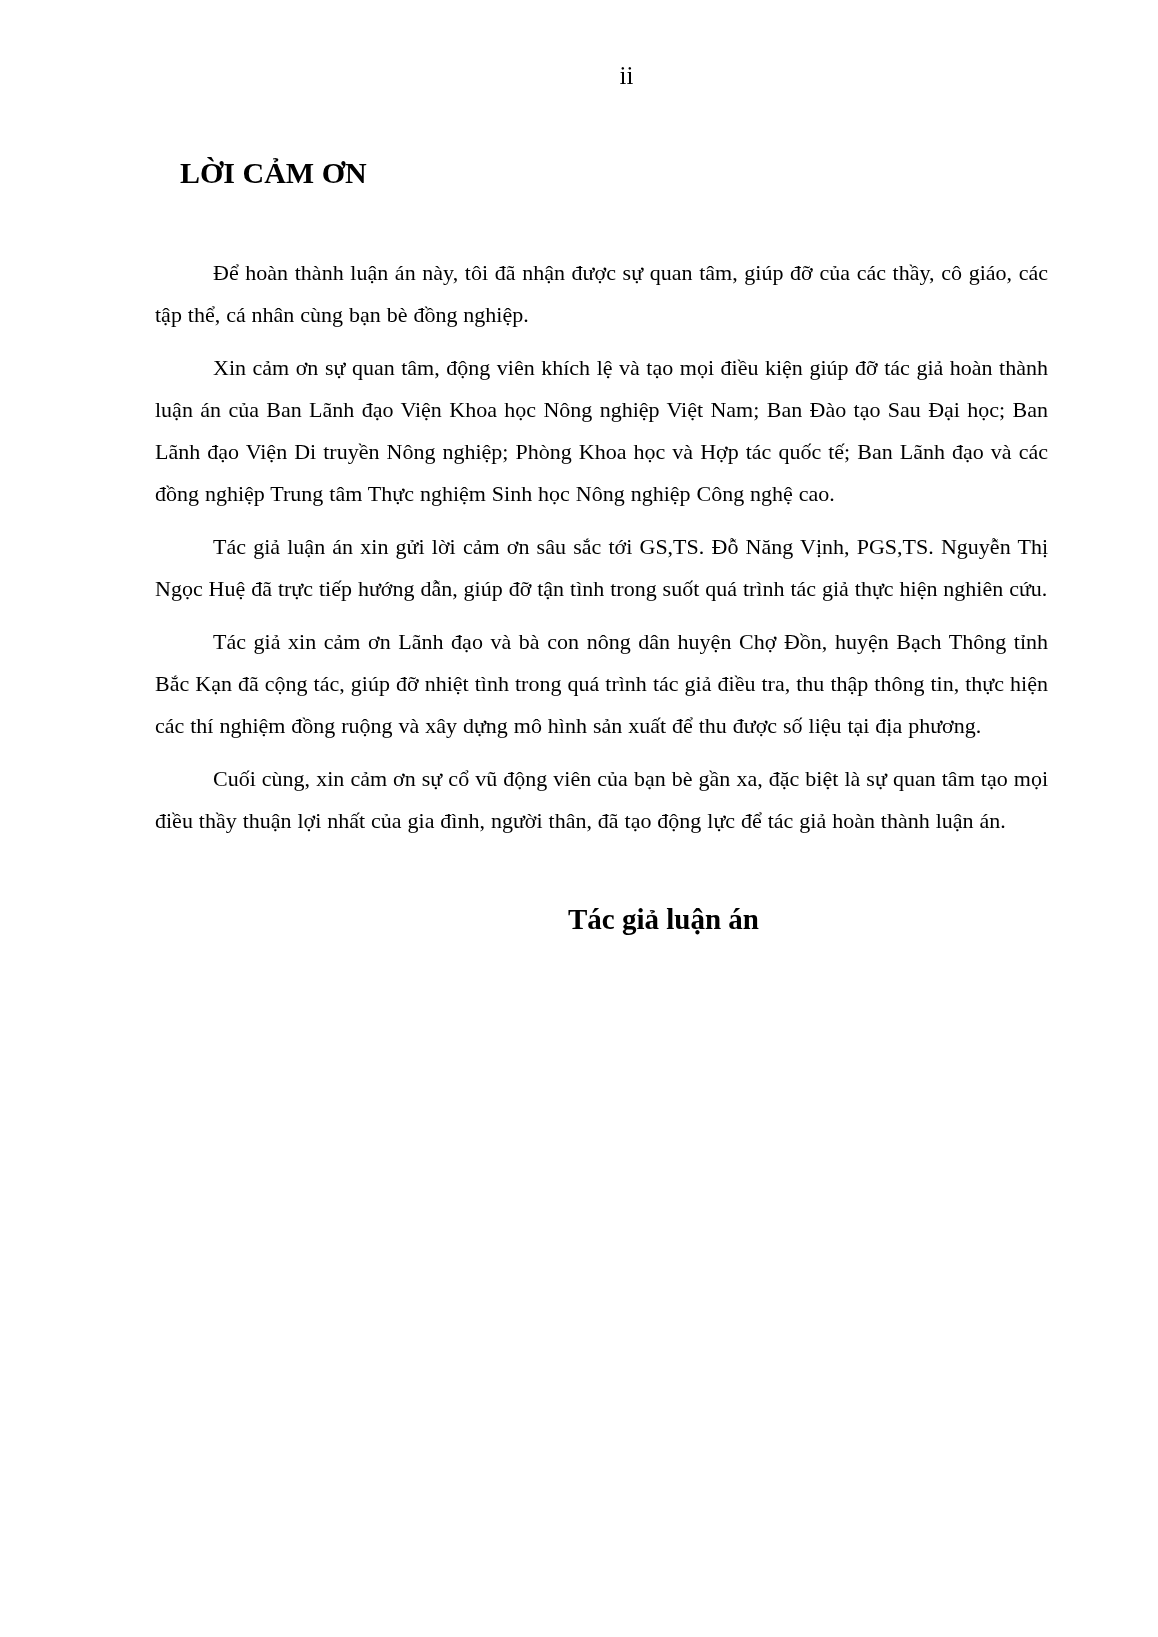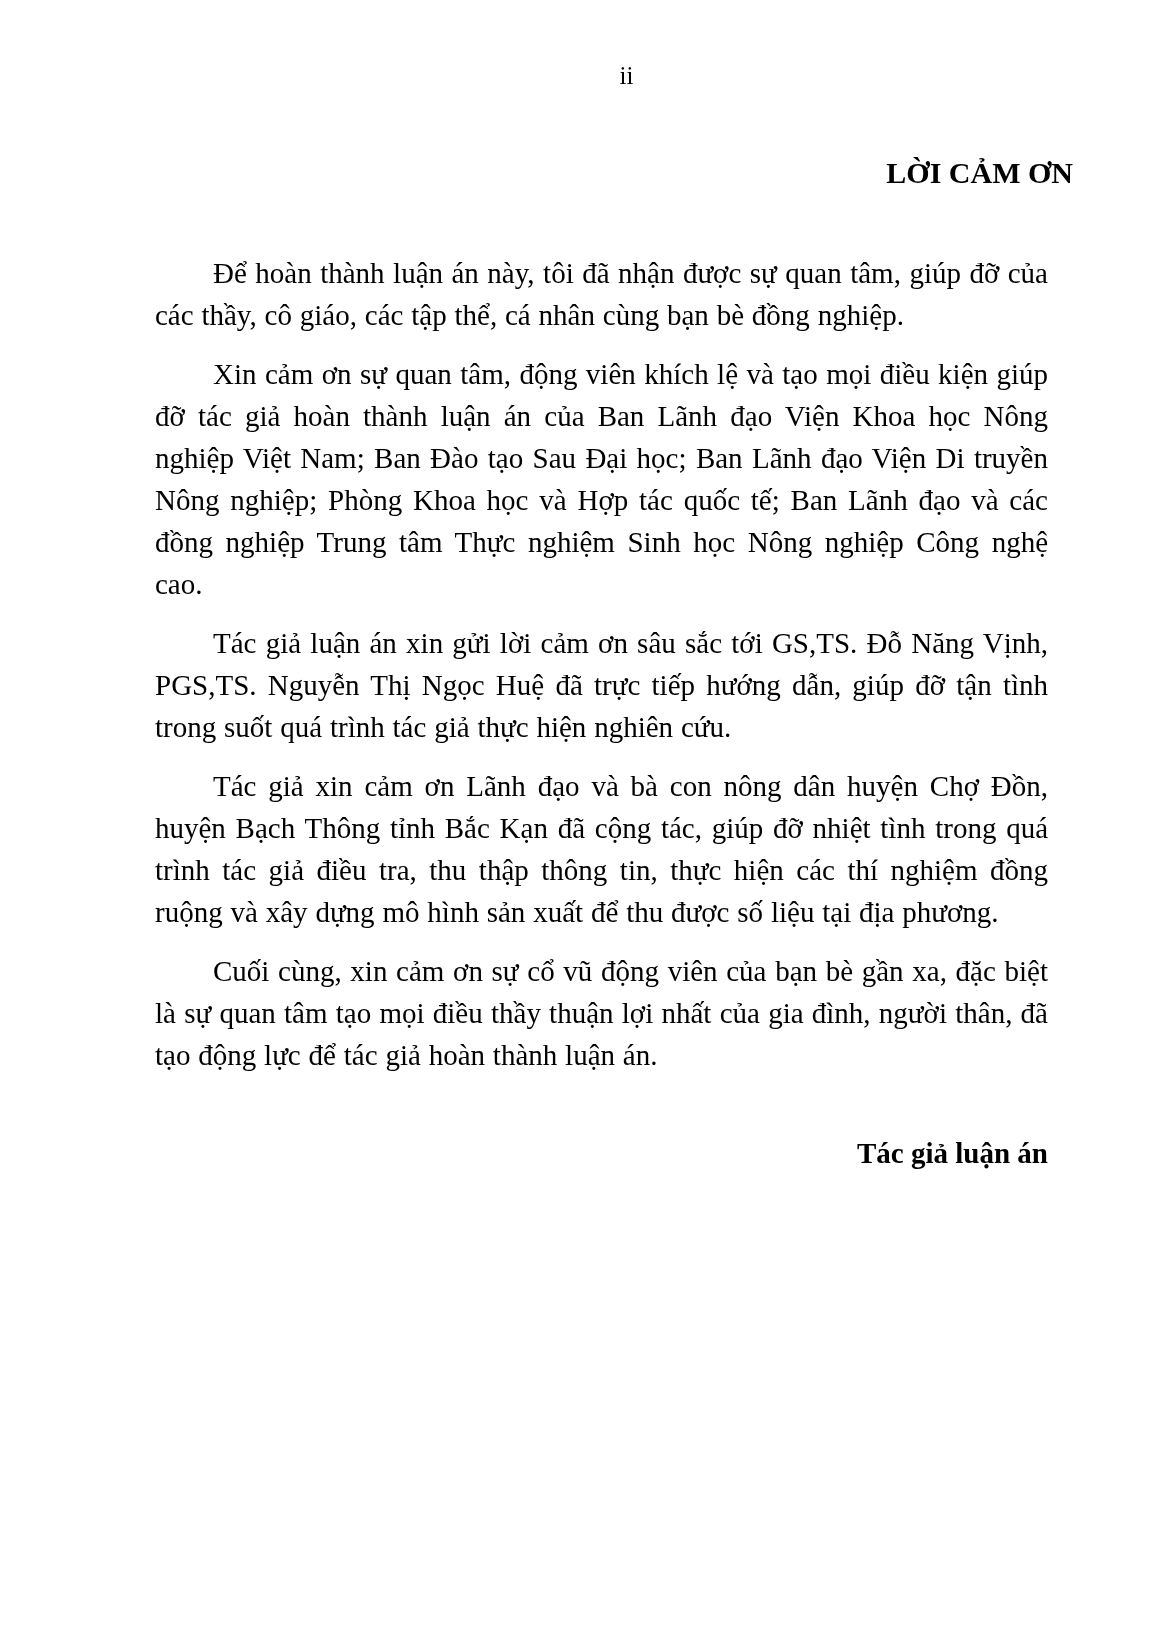--- a/index.html
+++ b/index.html
@@ -18,43 +18,43 @@
     padding: 62px 110px 16px 155px;
     overflow: hidden;
   }
   .page-number {
     text-align: center;
     transform: translateX(25px);
     font-size: 25px;
     line-height: 28px;
   }
   .doc-title {
-    text-align: right;
+    text-align: left;
     transform: translateX(25px);
     font-size: 30px;
     font-weight: bold;
     line-height: 34px;
     margin: 66px 0 0 0;
   }
   .body-text {
     margin-top: 62px;
   }
   .body-text p {
-    font-size: 29px;
+    font-size: 22px;
     line-height: 42px;
     text-align: justify;
     text-indent: 58px;
-    margin: 17px 0;
+    margin: 11px 0;
     hyphens: none;
     word-spacing: 0.02em;
   }
   .signature {
     width: 480px;
     margin: 60px 0 0 auto;
-    text-align: right;
+    text-align: left;
   }
   .sig-role {
     font-weight: bold;
     font-size: 29px;
     line-height: 34px;
   }
   .sig-name {
     font-weight: bold;
     font-style: italic;
     font-size: 30px;

